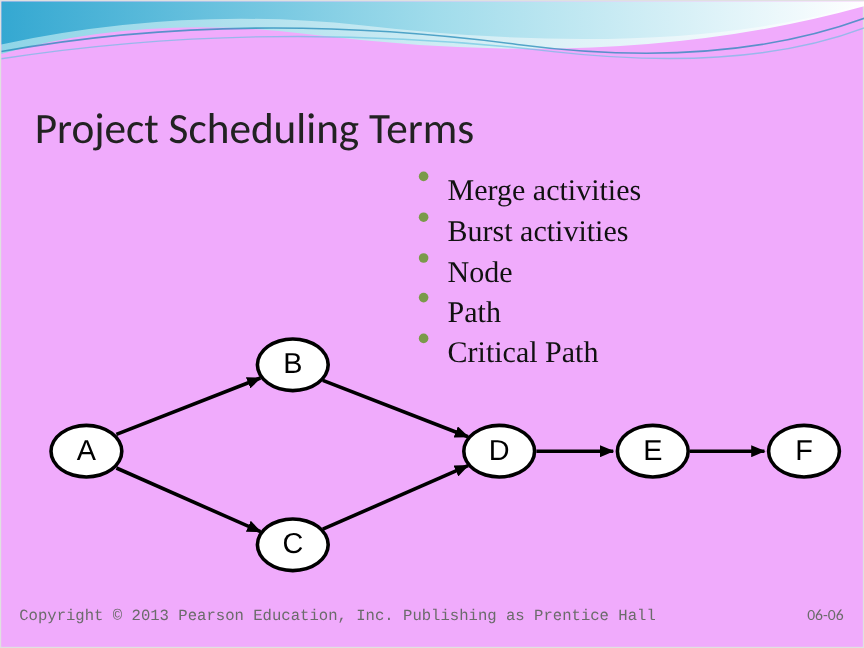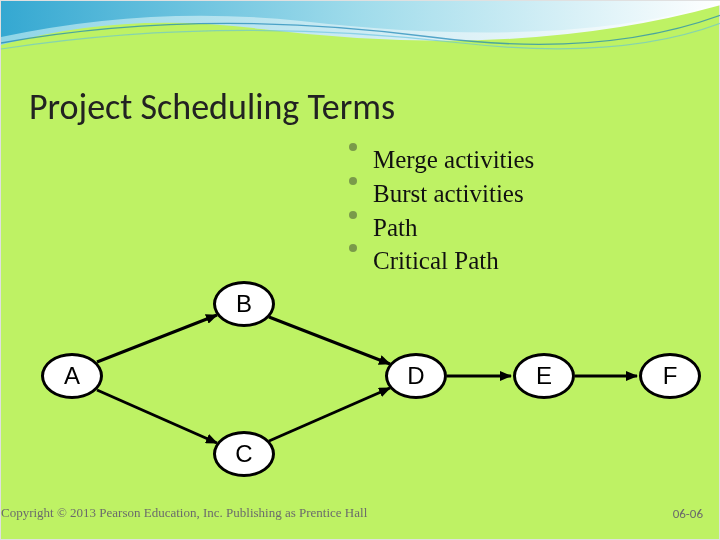--- a/index.html
+++ b/index.html
@@ -1,20 +1,20 @@
 <!DOCTYPE html>
 <html><head>
 <meta charset="utf-8">
 <style>
   * { margin: 0; padding: 0; box-sizing: border-box; }
   html, body { width: 720px; height: 540px; overflow: hidden; font-family: Georgia, 'Times New Roman', serif; }
   .slide {
     width: 720px; height: 540px;
     position: relative;
-    background: #bef264;
+    background: #f0abfc;
     border: 1px solid #e0e0e0;
   }
   .top-banner {
     position: absolute;
     top: 0; left: 0; width: 720px; height: 70px;
     overflow: hidden;
   }
   .title {
     position: absolute;
     top: 84px; left: 28px;
@@ -59,22 +59,22 @@
     background: #fff;
   }
   .node-A { top: 72px; left: 0; }
   .node-B { top: 0;   left: 172px; }
   .node-C { top: 150px; left: 172px; }
   .node-D { top: 72px; left: 344px; }
   .node-E { top: 72px; left: 472px; }
   .node-F { top: 72px; left: 598px; }
   .footer-left {
     position: absolute;
-    bottom: 18px; left: 0;
-    font-family: Liberation Serif, serif;
+    bottom: 18px; left: 15px;
+    font-family: Liberation Mono, monospace;
     font-size: 13px;
     color: #6b6b6b;
   }
   .footer-right {
     position: absolute;
     bottom: 18px; right: 16px;
     font-family: Calibri, Arial, sans-serif;
     font-size: 13px;
     color: #6b6b6b;
   }
@@ -109,20 +109,24 @@
   <h1 class="title">Project Scheduling Terms</h1>
 
   <ul class="bullets">
     <li>
         <span class="bullet-dot"></span>
         <span>Merge activities</span>
       </li>
     <li>
         <span class="bullet-dot"></span>
         <span>Burst activities</span>
+      </li>
+    <li>
+        <span class="bullet-dot"></span>
+        <span>Node</span>
       </li>
     <li>
         <span class="bullet-dot"></span>
         <span>Path</span>
       </li>
     <li>
         <span class="bullet-dot"></span>
         <span>Critical Path</span>
       </li>
   </ul>

